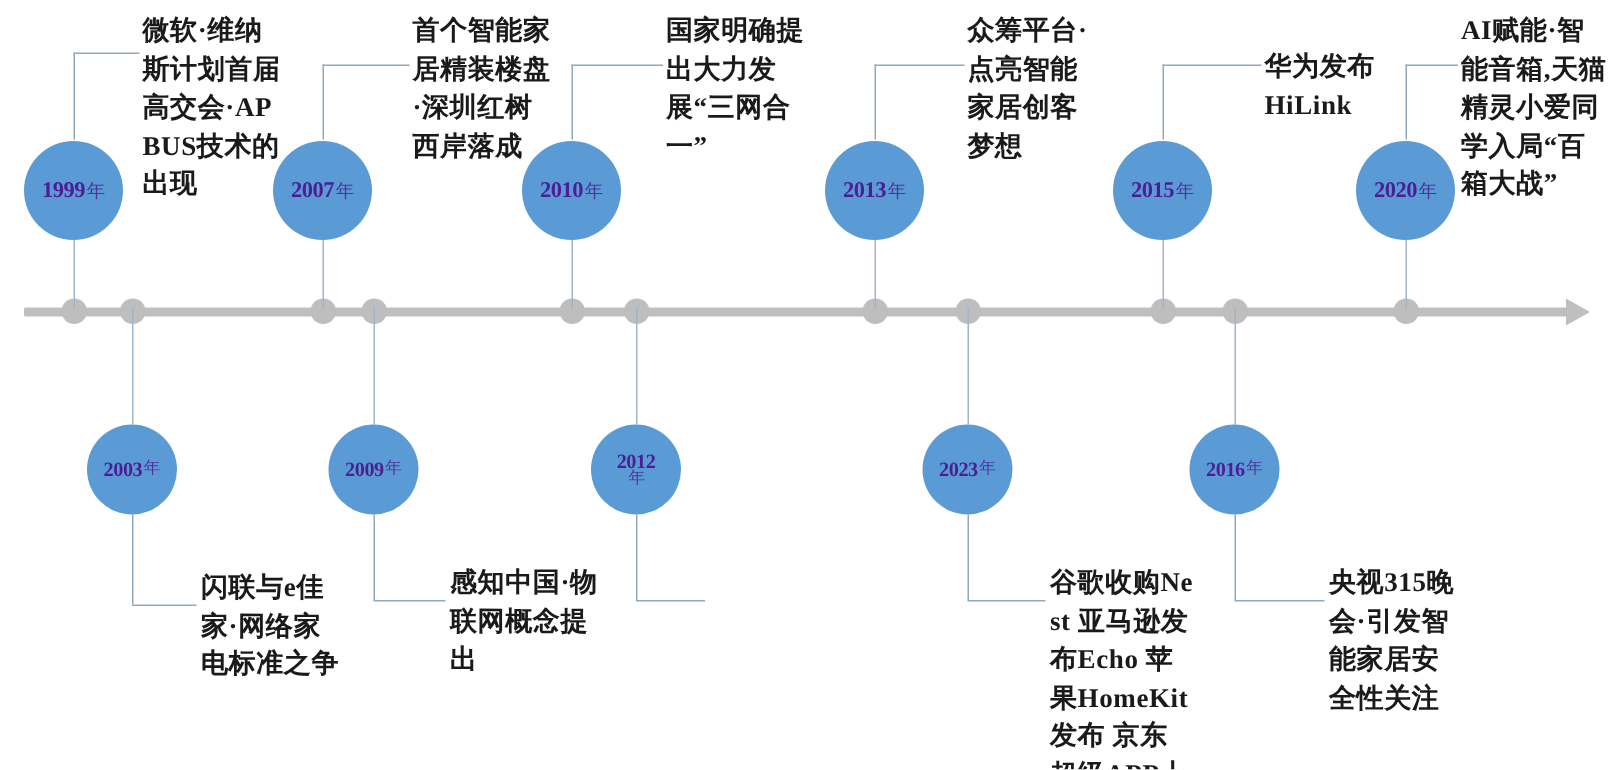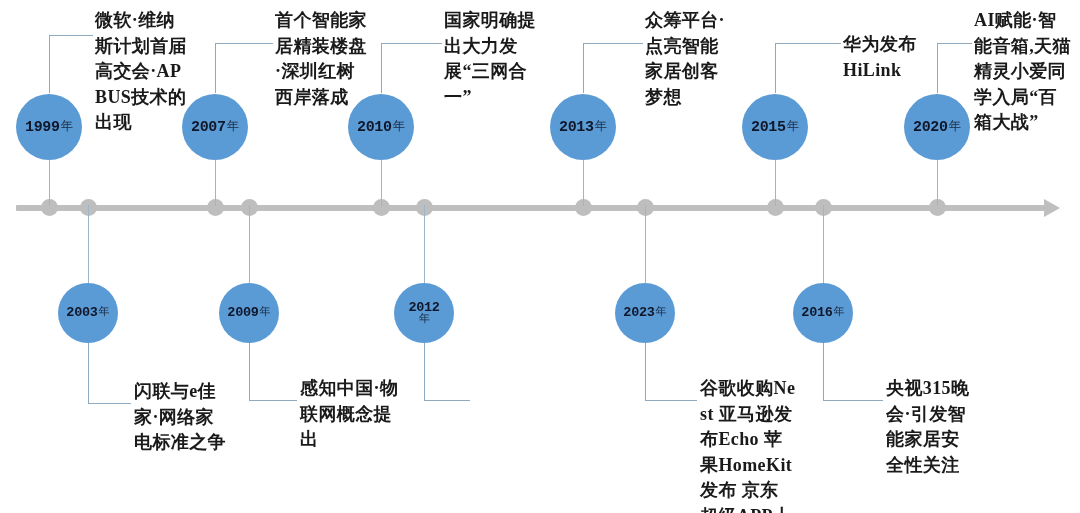--- a/index.html
+++ b/index.html
@@ -40,27 +40,27 @@
     height: 17px;
     border-radius: 50%;
     background: #bebebe;
   }
 
   
   .year-node {
     position: absolute;
     border-radius: 50%;
     background: #5b9bd5;
-    color: #0f172a;
+    color: #4c1d95;
     display: flex;
     align-items: center;
     justify-content: center;
     line-height: 1;
     white-space: nowrap;
-    font-family: Liberation Mono, monospace;
+    font-family: Liberation Serif, serif;
   }
   .year-node .num {
     font-weight: bold;
     letter-spacing: -0.3px;
   }
   .year-node .suffix {
     font-weight: normal;
     opacity: 0.85;
     font-size: 0.82em;
     margin-left: 1px;

